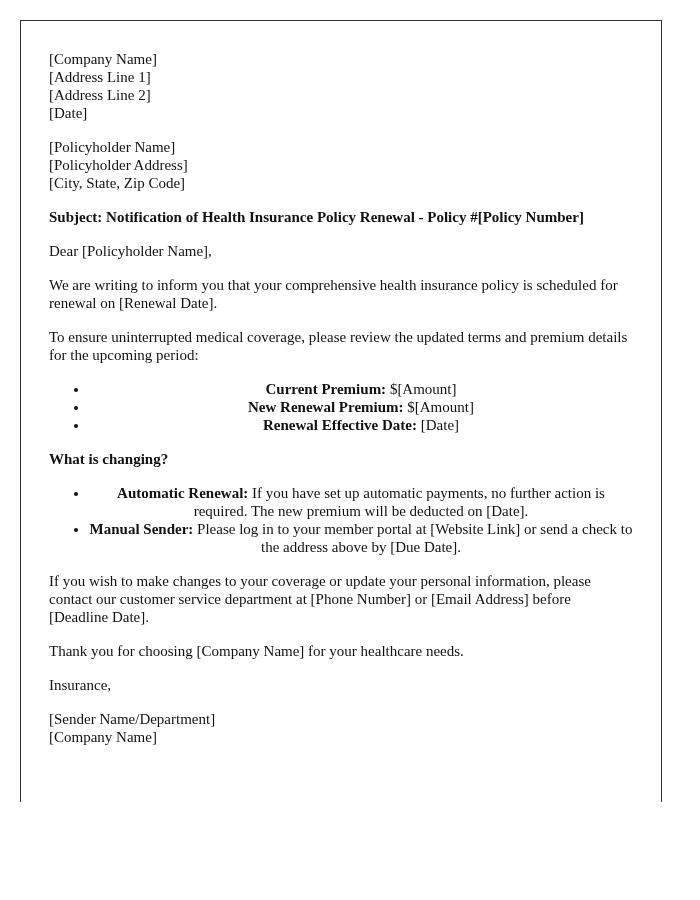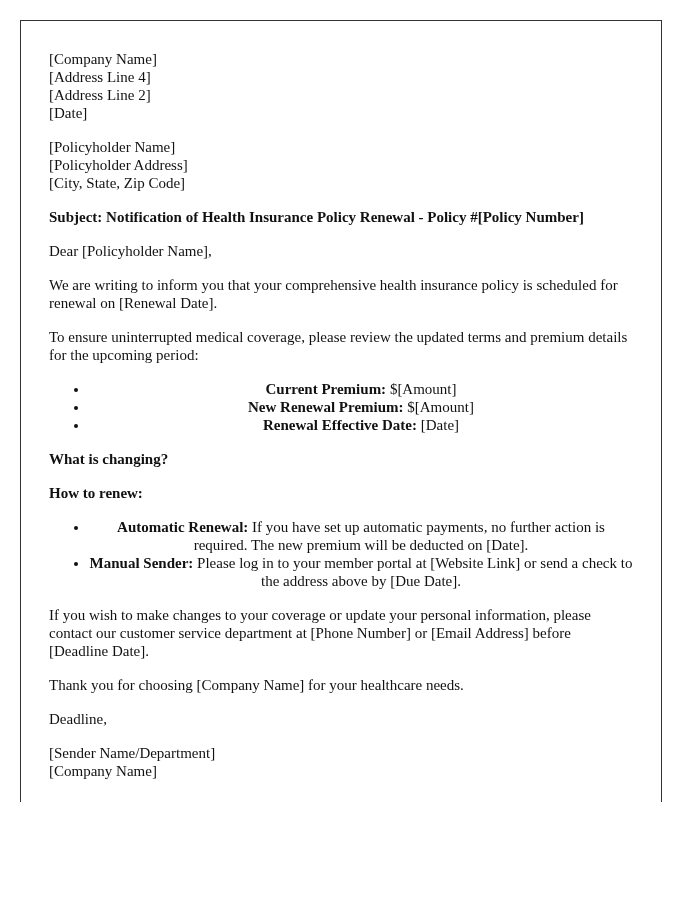--- a/index.html
+++ b/index.html
@@ -67,21 +67,21 @@
     }
   </style>
 </head>
 <body>
 
 <div class="viewport">
   <div class="page">
 
     <div class="block">
       <span class="line">[Company Name]</span>
-      <span class="line">[Address Line 4]</span>
+      <span class="line">[Address Line 1]</span>
       <span class="line">[Address Line 2]</span>
       <span class="line">[Date]</span>
     </div>
 
     <div class="block">
       <span class="line">[Policyholder Name]</span>
       <span class="line">[Policyholder Address]</span>
       <span class="line">[City, State, Zip Code]</span>
     </div>
 
@@ -96,32 +96,31 @@
     <ul>
       <li><b>Current Premium:</b><span> $[Amount]</span></li>
       <li><b>New Renewal Premium:</b><span> $[Amount]</span></li>
       <li><b>Renewal Effective Date:</b><span> [Date]</span></li>
     </ul>
 
     <p>
       <span class="heading">What is changing?</span>
     </p>
 
-    <div class="howto-heading">How to renew:</div>
 
     <ul>
       <li><b>Automatic Renewal:</b><span> If you have set up automatic payments, no further action is required. The new premium will be deducted on [Date].</span></li>
       <li><b>Manual Sender:</b><span> Please log in to your member portal at [Website Link] or send a check to the address above by [Due Date].</span></li>
     </ul>
 
     <p>If you wish to make changes to your coverage or update your personal information, please contact our customer service department at [Phone Number] or [Email Address] before [Deadline Date].</p>
 
     <p>Thank you for choosing [Company Name] for your healthcare needs.</p>
 
-    <p>Deadline,</p>
+    <p>Insurance,</p>
 
     <div>
       <span class="line">[Sender Name/Department]</span>
       <span class="line">[Company Name]</span>
     </div>
 
   </div>
 </div>
 
 </body></html>

